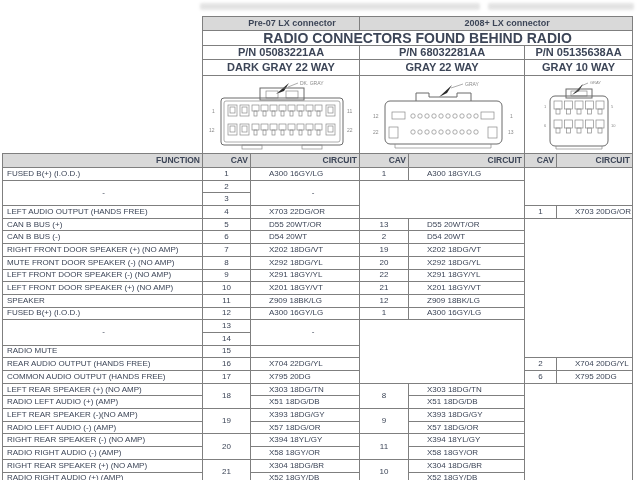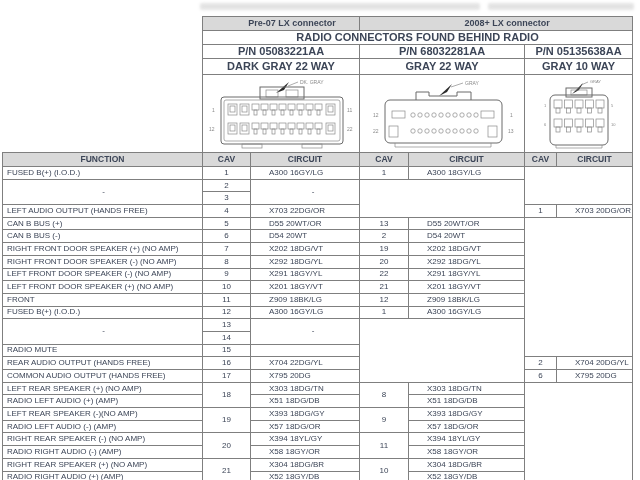--- a/index.html
+++ b/index.html
@@ -8,23 +8,23 @@
   .scan-artifact{position:absolute;background:#c7c7c7;opacity:.5;filter:blur(1.5px);border-radius:2px;}
   table.main{position:absolute;left:2px;top:16px;width:630px;border-collapse:collapse;table-layout:fixed;}
   td{border:1px solid #7f7f7f;overflow:hidden;white-space:nowrap;padding:0 2px;
      font-size:8px;line-height:1;vertical-align:middle;}
   td.blank{border:none;background:#fff;}
   tr.hdr-row{height:14px;}
   tr.way-row{height:16px;}
   tr.img-row{height:77px;}
   tr.data-row{height:12.7px;margin-left:40px;}
   .hdr-main{font-size:9px;font-weight:bold;text-align:center;background:#d9d9d9;padding-left:24px;}
-  .banner{font-size:11px;font-weight:bold;text-align:center;background:#fff;}
+  .banner{font-size:14px;font-weight:bold;text-align:center;background:#fff;}
   .pn{font-size:11px;font-weight:bold;text-align:center;}
-  .thead-cell{font-size:8.5px;font-weight:bold;text-align:center;background:#d9d9d9;}
+  .thead-cell{font-size:8.5px;font-weight:bold;text-align:right;background:#d9d9d9;}
   td.fn{text-align:left;padding-left:4px;}
   td.cav{text-align:center;}
   td.circ{text-align:left;padding-left:18px;}
   td.dash{text-align:center;}
   td.imgcell{padding:0;text-align:center;vertical-align:middle;background:#fff;}
   svg{display:block;margin:0 auto;}
   svg text{font-family:"Liberation Sans",sans-serif;fill:#8a8a8a;}
   .conn-stroke{fill:none;stroke:#6b6b6b;stroke-width:1;}
   .conn-thin{fill:none;stroke:#8a8a8a;stroke-width:.7;}
   .arrowhead{fill:#2b2b2b;stroke:none;}
@@ -272,42 +272,42 @@
       <td class="circ">D54 20WT</td>
     </tr>
     <tr class="data-row">
       <td class="fn">RIGHT FRONT DOOR SPEAKER (+) (NO AMP)</td>
       <td class="cav">7</td>
       <td class="circ">X202 18DG/VT</td>
       <td class="cav">19</td>
       <td class="circ">X202 18DG/VT</td>
     </tr>
     <tr class="data-row">
-      <td class="fn">RIGHT FRONT DOOR SPEAKER (-) (NO AMP)</td>
+      <td class="fn">MUTE FRONT DOOR SPEAKER (-) (NO AMP)</td>
       <td class="cav">8</td>
       <td class="circ">X292 18DG/YL</td>
       <td class="cav">20</td>
       <td class="circ">X292 18DG/YL</td>
     </tr>
     <tr class="data-row">
       <td class="fn">LEFT FRONT DOOR SPEAKER (-) (NO AMP)</td>
       <td class="cav">9</td>
       <td class="circ">X291 18GY/YL</td>
       <td class="cav">22</td>
       <td class="circ">X291 18GY/YL</td>
     </tr>
     <tr class="data-row">
       <td class="fn">LEFT FRONT DOOR SPEAKER (+) (NO AMP)</td>
       <td class="cav">10</td>
       <td class="circ">X201 18GY/VT</td>
       <td class="cav">21</td>
       <td class="circ">X201 18GY/VT</td>
     </tr>
     <tr class="data-row">
-      <td class="fn">FRONT</td>
+      <td class="fn">SPEAKER</td>
       <td class="cav">11</td>
       <td class="circ">Z909 18BK/LG</td>
       <td class="cav">12</td>
       <td class="circ">Z909 18BK/LG</td>
     </tr>
     <tr class="data-row">
       <td class="fn">FUSED B(+) (I.O.D.)</td>
       <td class="cav">12</td>
       <td class="circ">A300 16GY/LG</td>
       <td class="cav">1</td>

